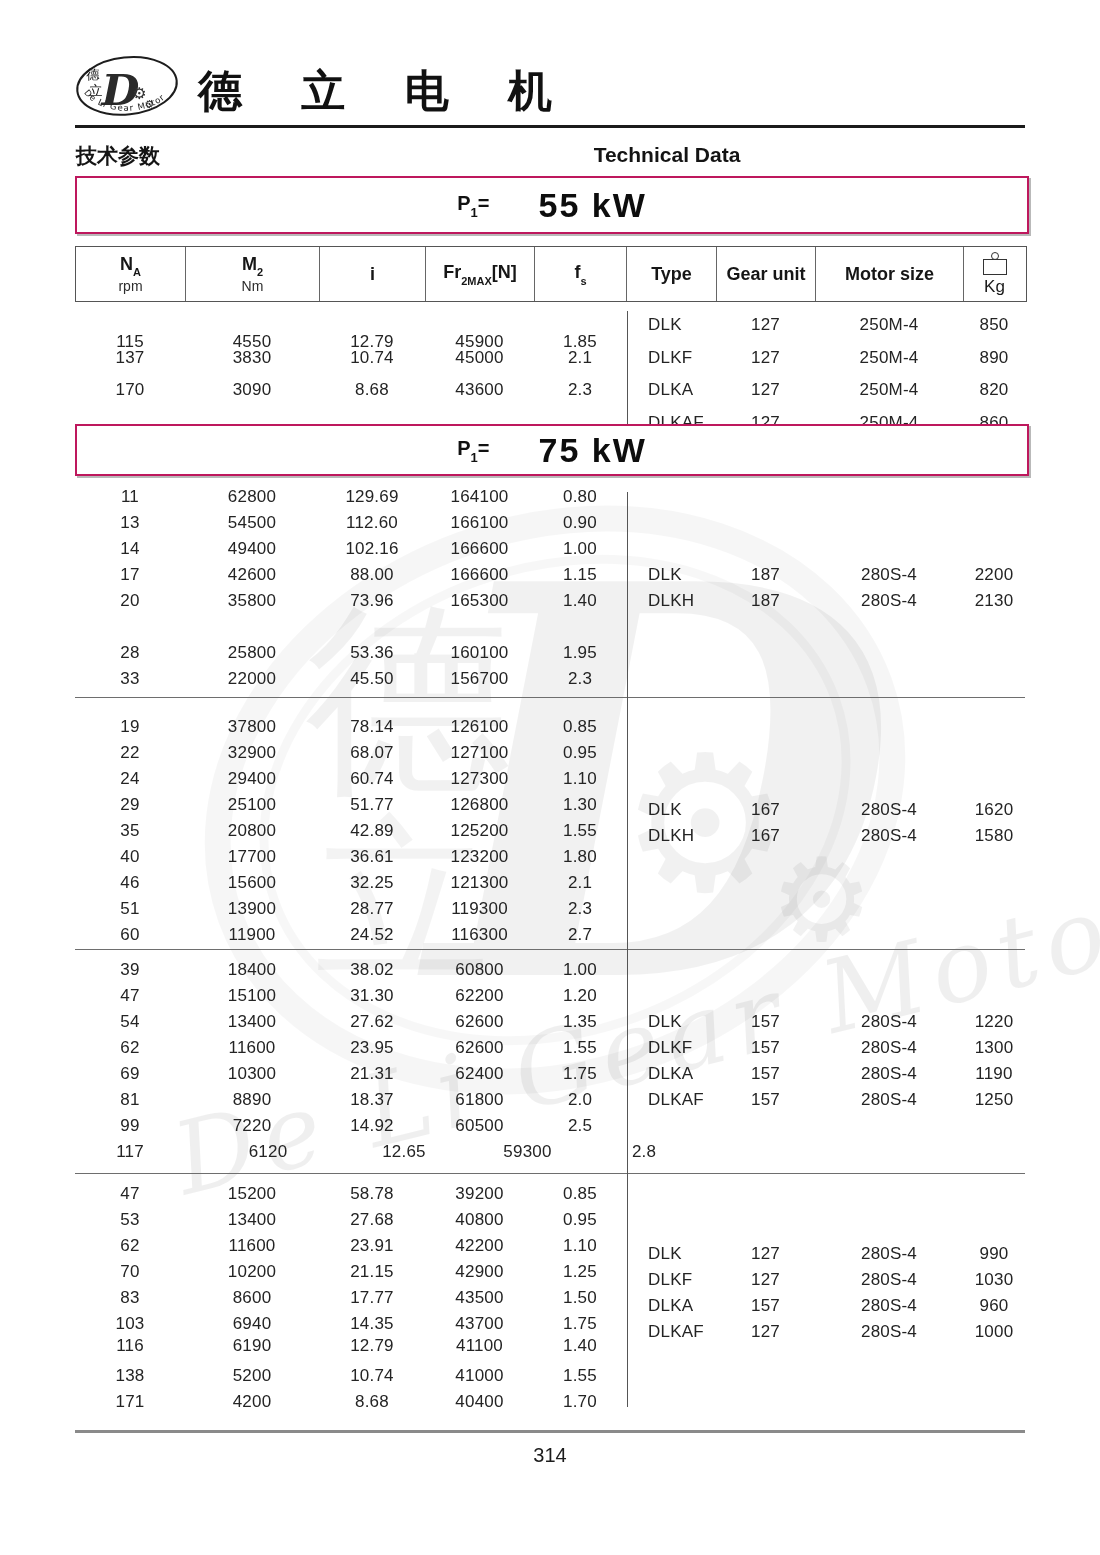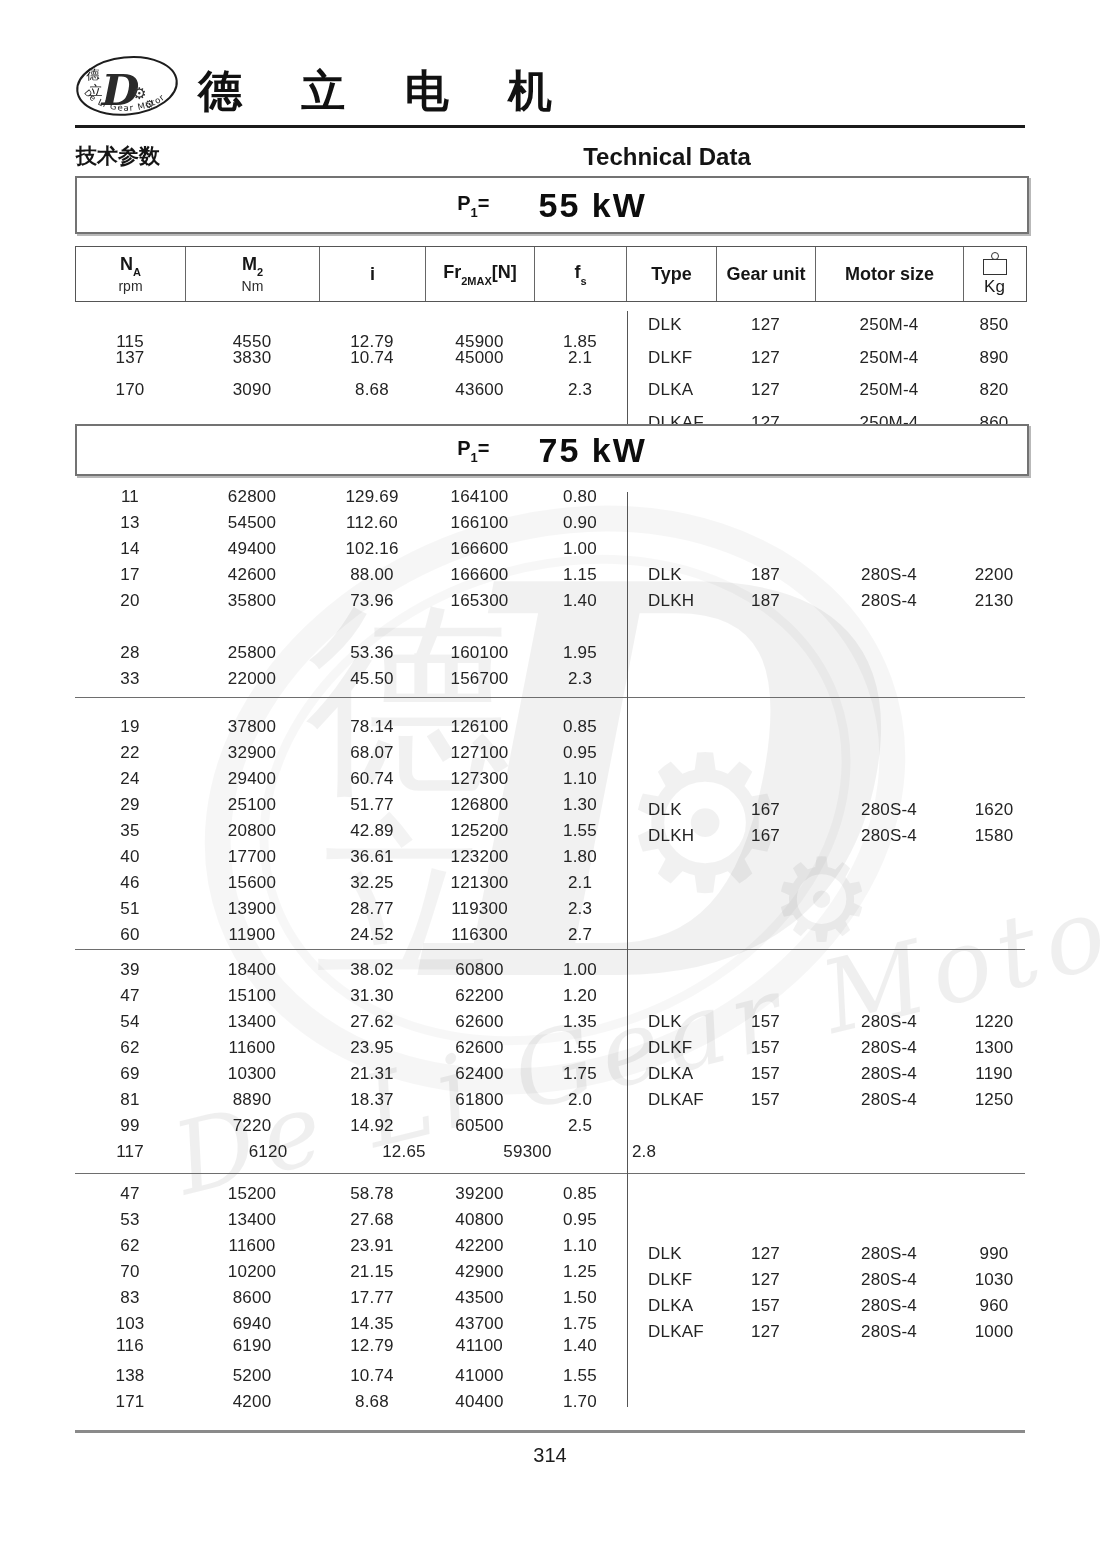--- a/index.html
+++ b/index.html
@@ -8,25 +8,25 @@
 
   
   .watermark{position:absolute;left:0;top:0;width:1100px;height:1555px;z-index:0;pointer-events:none;}
 
   
   .logo{position:absolute;left:73px;top:54px;width:108px;height:72px;z-index:2;}
   .brand-cn{position:absolute;left:198px;top:62px;z-index:2;font-family:"DejaVu Serif",serif;
             font-weight:bold;font-size:44px;letter-spacing:22px;color:#111;white-space:nowrap;}
   .header-rule{position:absolute;left:75px;top:125px;width:950px;height:3px;background:#1b1b1b;z-index:2;}
   .title-cn{position:absolute;left:76px;top:142px;font-size:21px;font-weight:bold;color:#141414;z-index:2;}
-  .title-en{position:absolute;left:517px;top:143px;width:300px;text-align:center;font-size:24px;
+  .title-en{position:absolute;left:517px;top:143px;width:300px;text-align:center;font-size:21px;
             font-weight:bold;color:#141414;z-index:2;}
 
   
-  .powerbox{position:absolute;left:75px;width:950px;border:2px solid #737373;background:#fff;
+  .powerbox{position:absolute;left:75px;width:950px;border:2px solid #be185d;background:#fff;
             box-shadow:2px 2px 0 #b9b9b9;display:flex;align-items:center;justify-content:center;z-index:2;gap:48px;}
   .powerbox.p55{top:176px;height:54px;}
   .powerbox.p75{top:424px;height:48px;}
   .p-pre{font-weight:bold;font-size:20px;color:#111;}
   .p-pre sub{font-size:13px;position:relative;top:2px;}
   .p-val{font-weight:bold;font-size:34px;letter-spacing:2px;color:#0d0d0d;margin-left:1px;}
 
   
   .colheader{position:absolute;left:75px;top:246px;width:950px;height:54px;border:1.6px solid #555;
              background:transparent;display:grid;z-index:2;

